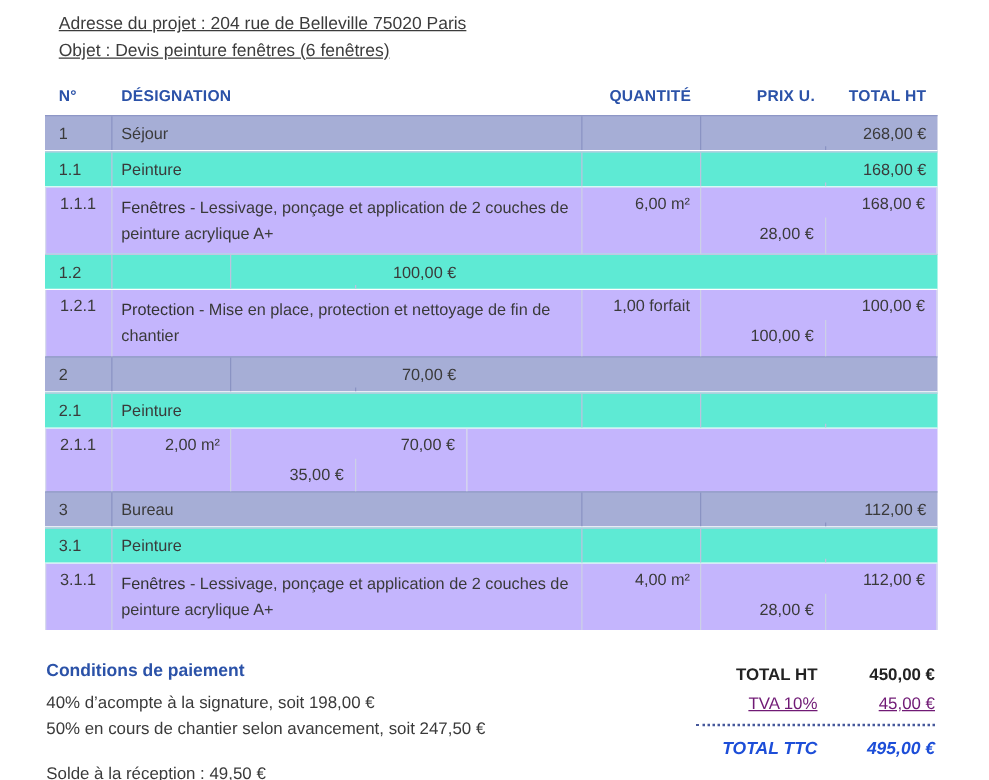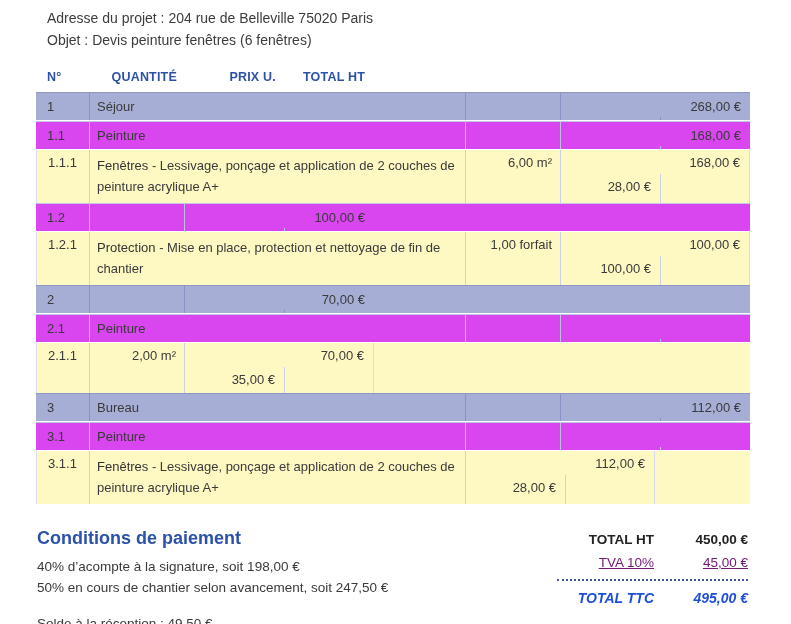--- a/index.html
+++ b/index.html
@@ -6,56 +6,56 @@
   html, body { background: #ffffff; }
   body {
     width: 791px; height: 624px;
     font-family: "Liberation Sans", sans-serif;
     color: #3a3a3a;
     overflow: hidden;
   }
   .page { position: relative; width: 791px; height: 624px; }
 
   
-  .doc-header { padding: 7px 0 0 47px; font-size: 14px; line-height: 22px; color: #3c3c3c; }
+  .doc-header { padding: 7px 0 0 47px; font-size: 14px; line-height: 22px; color: #3c3c3c; text-decoration: underline; }
 
   
   .quote-table { margin: 16px 0 0 36px; width: 714px; font-size: 13px; }
   .thead { display: flex; align-items: flex-end; height: 17px; margin-bottom: 8px;
            color: #2b52a8; font-weight: bold; font-size: 12.5px; letter-spacing: .2px; }
   .tr { display: flex; align-items: stretch; }
   .td { display: flex; align-items: center; }
   .c-num   { width: 54px;  padding-left: 11px; }
   .c-desig { width: 376px; padding: 0 8px 0 7px; }
   .c-qty   { width: 95px;  justify-content: flex-end; padding-right: 8px; text-align: right; }
   .c-price { width: 100px; justify-content: flex-end; padding-right: 9px; text-align: right; margin-top: 24px; }
   .c-total { width: 89px;  justify-content: flex-end; padding-right: 9px; text-align: right; }
   .thead .c-qty, .thead .c-price, .thead .c-total { display: block; }
 
   .tr.section    { background: #a6aed6; min-height: 29px;
                    border-top: 1px solid #8e97c6; border-bottom: 1px solid #ffffff; }
-  .tr.subsection { background: #d946ef; min-height: 29px;
+  .tr.subsection { background: #5eead4; min-height: 29px;
                    border-top: 1px solid #c2c7e1; border-bottom: 1px solid #ffffff; }
-  .tr.item       { background: #fef9c3; }
+  .tr.item       { background: #c4b5fd; }
   .tr.item .td   { padding-top: 5px; padding-bottom: 6px; align-items: flex-start; }
   .tr.item .c-desig { display: block; line-height: 21px; }
 
   .tr.section .td    { border-right: 1px solid #8a93c3; }
   .tr.subsection .td { border-right: 1px solid #bcc2de; }
   .tr.item .td       { border-right: 1px solid #ccd1e6; }
   .tr.item .td:first-child { border-left: 1px solid #d7dbec; }
   .tr .td:last-child { border-right: none; }
   .tr.item .td:last-child { border-right: 1px solid #d7dbec; }
   .lead { font-weight: normal; color: #333333; }
 
   
   .bottom-row { display: flex; align-items: flex-start; margin-top: 24px;
                 padding-left: 37px; padding-right: 43px; }
   .conditions { flex: 1; font-size: 13.5px; }
-  .conditions-title { color: #2b52a8; font-weight: bold; font-size: 18px;
+  .conditions-title { color: #2b52a8; font-weight: bold; font-size: 14px;
                       margin-bottom: 7px; }
   .conditions-line { line-height: 21px; }
   .balance-line { margin-top: 18px; font-size: 13.5px; }
 
   .totals { width: 191px; font-size: 13.5px; }
   .totals-row { display: flex; height: 23px; align-items: center; }
   .totals-label { flex: 1; text-align: right; }
   .totals-value { width: 94px; text-align: right; }
   .totals-row.ht { font-weight: bold; color: #222222; }
   .totals-row.tva { color: #701a75; text-decoration: underline; }
@@ -68,20 +68,21 @@
 <div class="page">
 
   <div class="doc-header">
     <div>Adresse du projet : 204 rue de Belleville 75020 Paris</div>
     <div>Objet : Devis peinture fenêtres (6 fenêtres)</div>
   </div>
 
   <div class="quote-table">
     <div class="thead">
       <div class="c-num">N°</div>
+      <div class="c-desig">DÉSIGNATION</div>
       <div class="c-qty">QUANTITÉ</div>
       <div class="c-price">PRIX U.</div>
       <div class="c-total">TOTAL HT</div>
     </div>
 
     <div class="tr section">
       <div class="td c-num">1</div>
       <div class="td c-desig">
           <span>Séjour</span>
         </div>
@@ -163,20 +164,21 @@
           <span>Peinture</span>
         </div>
       <div class="td c-qty"></div>
       <div class="td c-price"></div>
       <div class="td c-total"></div>
     </div>
 
     <div class="tr item">
       <div class="td c-num">3.1.1</div>
       <div class="td c-desig"><span class="lead">Fenêtres</span><span> - Lessivage, ponçage et application de 2 couches de peinture acrylique A+</span></div>
+      <div class="td c-qty">4,00 m²</div>
       <div class="td c-price">28,00 €</div>
       <div class="td c-total">112,00 €</div>
     </div>
   </div>
 
   <div class="bottom-row">
     <div class="conditions">
       <div class="conditions-title">Conditions de paiement</div>
       <div class="conditions-line">40% d’acompte à la signature, soit 198,00 €</div>
       <div class="conditions-line">50% en cours de chantier selon avancement, soit 247,50 €</div>

